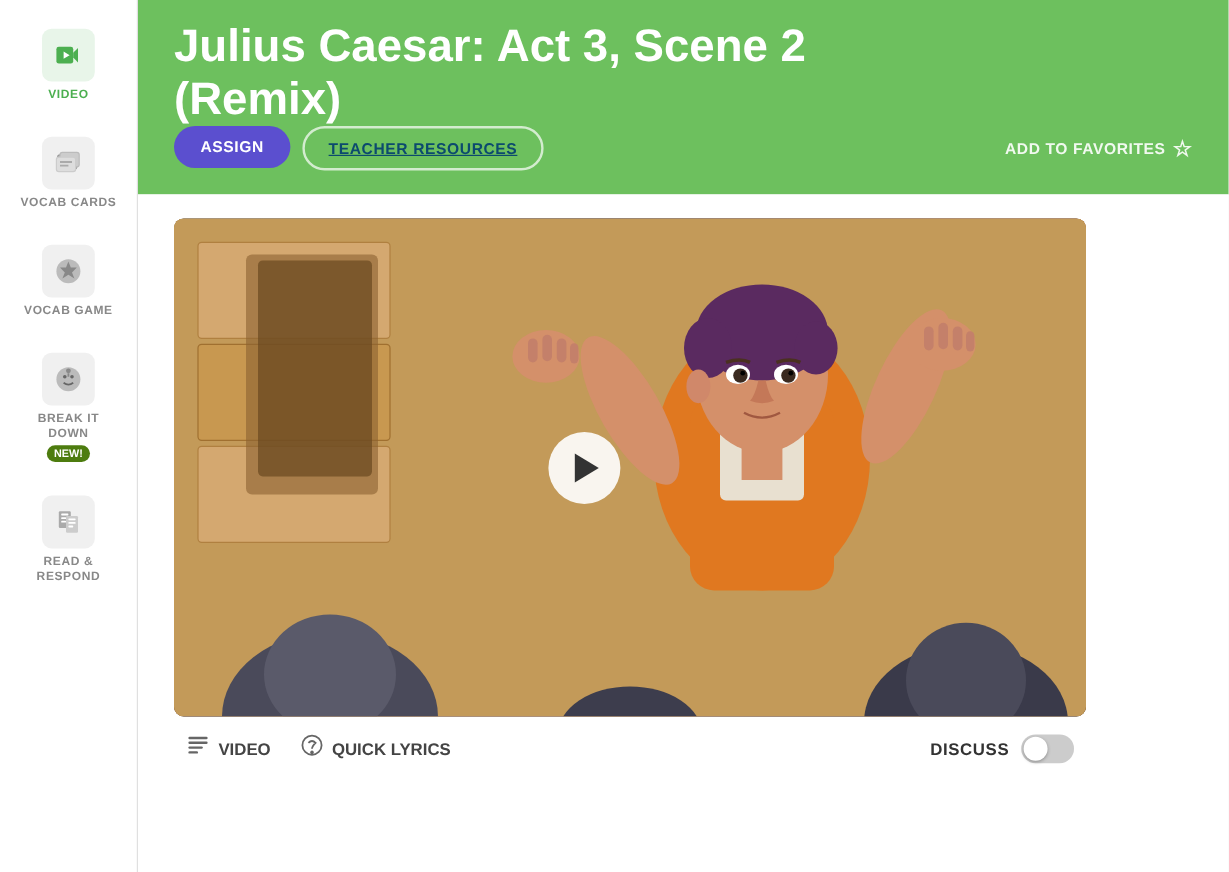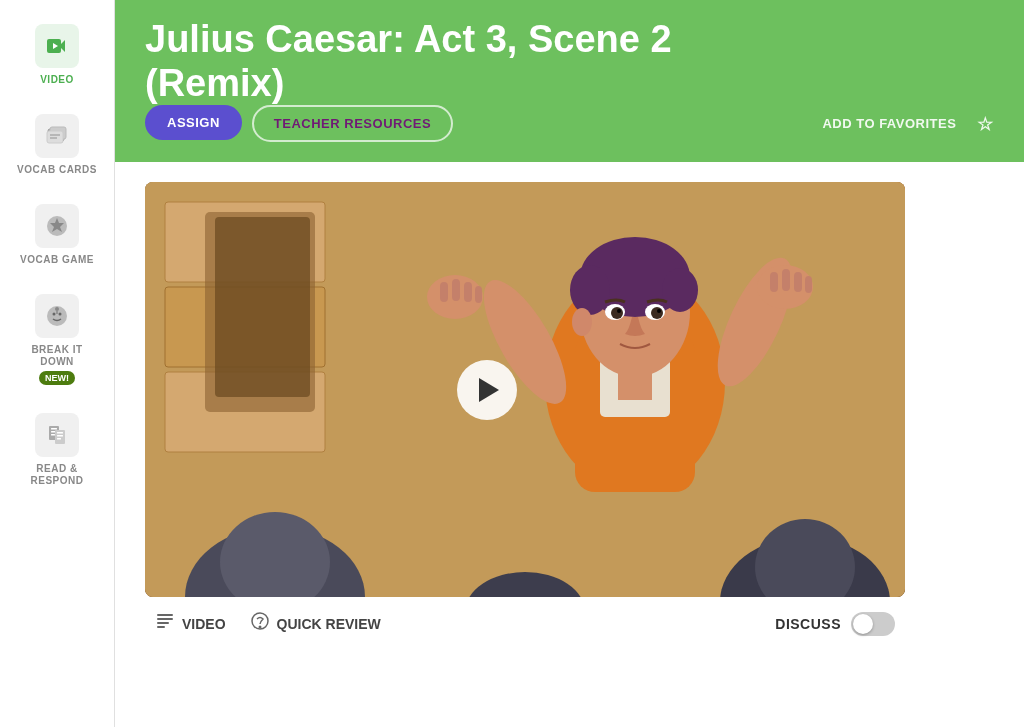--- a/index.html
+++ b/index.html
@@ -107,39 +107,40 @@
       font-size: 13px;
       letter-spacing: 0.5px;
       padding: 10px 22px;
       border-radius: 25px;
       border: none;
       cursor: pointer;
       text-transform: uppercase;
     }
     .btn-teacher {
       background: transparent;
-      color: #701a75;
+      color: #0c4a6e;
       font-weight: 700;
       font-size: 13px;
       letter-spacing: 0.5px;
       padding: 9px 20px;
       border-radius: 25px;
       border: 2px solid rgba(255,255,255,0.7);
       cursor: pointer;
       text-transform: uppercase;
+      text-decoration: underline;
     }
     .add-to-favorites {
       color: rgba(255,255,255,0.9);
       font-size: 13px;
       font-weight: 700;
       text-transform: uppercase;
       letter-spacing: 0.5px;
       display: flex;
       align-items: center;
-      gap: 21px;
+      gap: 6px;
       cursor: pointer;
     }
     .star-icon {
       font-size: 18px;
       color: rgba(255,255,255,0.9);
     }
 
     
     .content-area {
       background: #fff;
@@ -442,21 +443,21 @@
           <span>VIDEO</span>
         </div>
         <div class="bottom-bar-item">
           <span class="bottom-bar-icon">
             <svg width="20" height="20" viewBox="0 0 20 20">
               <circle cx="10" cy="10" r="8" fill="none" stroke="#666" stroke-width="1.5"></circle>
               <path d="M7 8 Q10 5 13 8 Q10 11 10 13" stroke="#666" stroke-width="1.5" fill="none"></path>
               <circle cx="10" cy="16" r="1.5" fill="#666"></circle>
             </svg>
           </span>
-          <span>QUICK REVIEW</span>
+          <span>QUICK LYRICS</span>
         </div>
       </div>
       <div class="discuss-toggle">
         <span class="discuss-label">DISCUSS</span>
         <div class="toggle-switch">
           <div class="toggle-knob"></div>
         </div>
       </div>
     </div>
 

